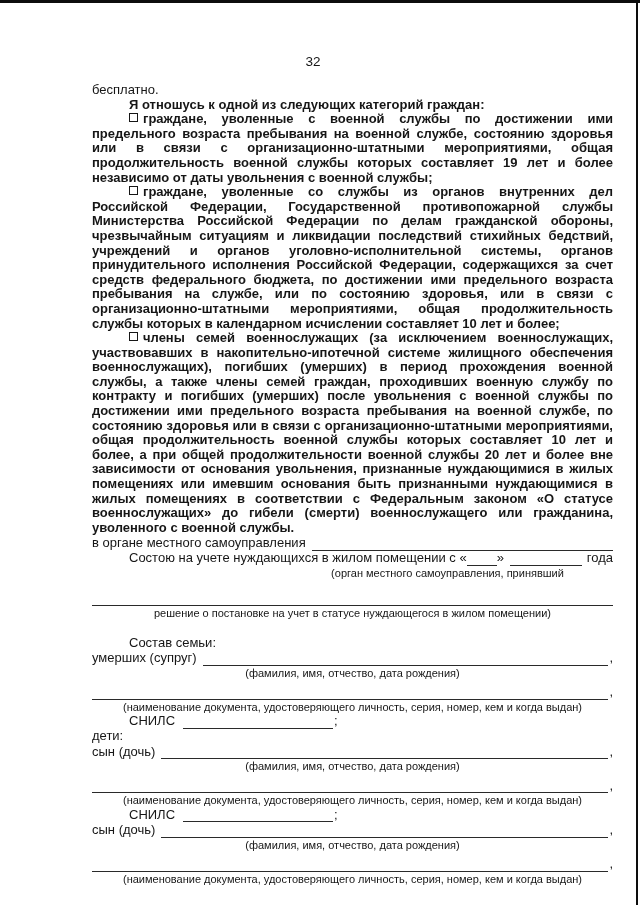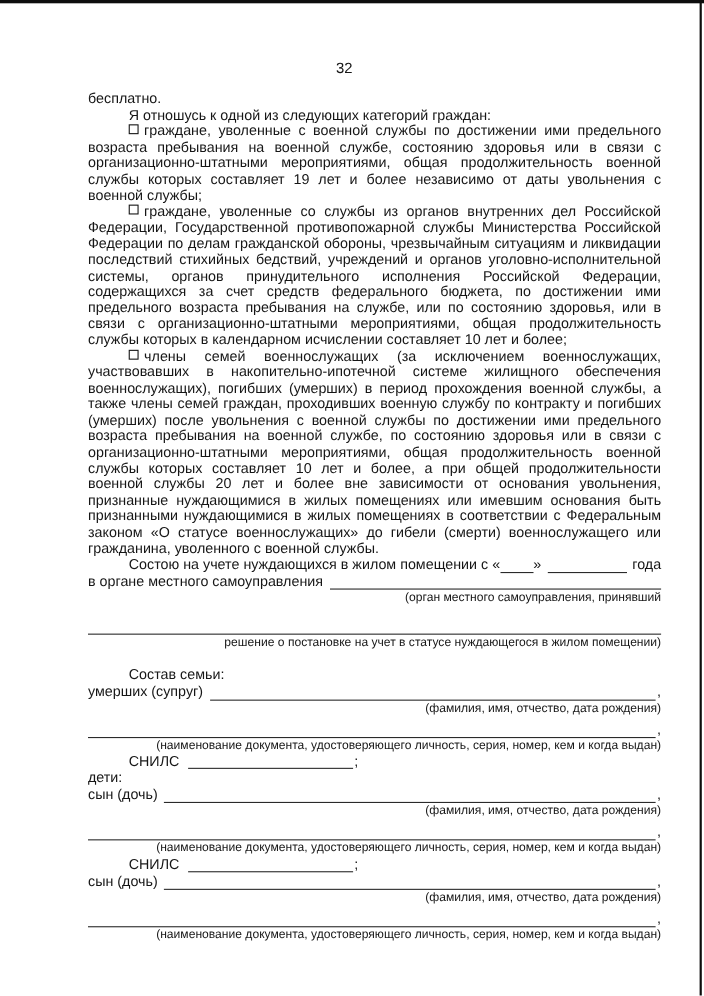--- a/index.html
+++ b/index.html
@@ -17,26 +17,26 @@
   }
   .scan-border-right {
     position:absolute; top:0; right:2px; width:2px; height:905px;
     background:#0d0d0d;
   }
   .page-number {
     position:absolute; top:54px; left:0; width:626px;
     text-align:center; font-size:13.5px;
   }
   .content {
-    position:absolute; top:83px; left:80px; width:521px;
+    position:absolute; top:83px; left:92px; width:521px;
     font-size:13px; line-height:14.6px;
   }
   p { margin:0; text-align:justify; }
   p.noindent { text-indent:0; }
-  p.indent { text-indent:37px; }
+  p.indent { text-indent:37px;font-weight:bold; }
   .checkbox {
     display:inline-block; width:7px; height:7px;
     border:1.2px solid #161616; margin-right:5px;
     vertical-align:1px;
   }
   
   .row { display:flex; align-items:flex-end; }
   .blank {
     border-bottom:1.2px solid #2a2a2a;
     display:inline-block; height:13px;
@@ -47,21 +47,21 @@
     border-bottom:1.2px solid #2a2a2a;
     height:11px; vertical-align:baseline;
   }
   .w30 { width:30px; }
   .reg-line { margin-top:0; }
   .reg-line .lead { padding-left:37px; white-space:nowrap; }
   .reg-line .mid { flex:1 1 auto; margin:0 5px 0 6px; }
   .row .label { white-space:nowrap; margin-right:6px; }
   .caption {
     font-size:11px; line-height:12.5px;
-    text-align:right; margin-top:1px;
+    text-align:center; margin-top:1px;
   }
   .caption.shift-right { padding-left:190px; }
   .ul-row { margin-top:13px; }
   .ul-row.tight { margin-top:6px; }
   .snils-row { margin-top:1px; padding-left:37px; display:flex; align-items:center; }
   .snils-row .blank { width:150px; margin-left:8px; }
   .family-header { text-indent:37px; margin-top:16px; }
   .plain-line { margin-top:1px; }
   .punct { margin-left:1px; }
 </style>
@@ -81,31 +81,31 @@
   <p class="indent">
     <span class="checkbox"></span><span>граждане, уволенные с военной службы по достижении ими предельного возраста пребывания на военной службе, состоянию здоровья или в связи с организационно-штатными мероприятиями, общая продолжительность военной службы которых составляет 19 лет и более независимо от даты увольнения с военной службы;</span>
   </p>
   <p class="indent">
     <span class="checkbox"></span><span>граждане, уволенные со службы из органов внутренних дел Российской Федерации, Государственной противопожарной службы Министерства Российской Федерации по делам гражданской обороны, чрезвычайным ситуациям и ликвидации последствий стихийных бедствий, учреждений и органов уголовно-исполнительной системы, органов принудительного исполнения Российской Федерации, содержащихся за счет средств федерального бюджета, по достижении ими предельного возраста пребывания на службе, или по состоянию здоровья, или в связи с организационно-штатными мероприятиями, общая продолжительность службы которых в календарном исчислении составляет 10 лет и более;</span>
   </p>
   <p class="indent">
     <span class="checkbox"></span><span>члены семей военнослужащих (за исключением военнослужащих, участвовавших в накопительно-ипотечной системе жилищного обеспечения военнослужащих), погибших (умерших) в период прохождения военной службы, а также члены семей граждан, проходивших военную службу по контракту и погибших (умерших) после увольнения с военной службы по достижении ими предельного возраста пребывания на военной службе, по состоянию здоровья или в связи с организационно-штатными мероприятиями, общая продолжительность военной службы которых составляет 10 лет и более, а при общей продолжительности военной службы 20 лет и более вне зависимости от основания увольнения, признанные нуждающимися в жилых помещениях или имевшим основания быть признанными нуждающимися в жилых помещениях в соответствии с Федеральным законом «О статусе военнослужащих» до гибели (смерти) военнослужащего или гражданина, уволенного с военной службы.</span>
   </p>
 
+  <div class="row plain-line">
+    <span class="label">в органе местного самоуправления</span>
+      <span class="blank grow"></span>
+  </div>
+
   <div class="row reg-line">
     <span class="lead">Состою на учете нуждающихся в жилом помещении с «</span>
       <span class="iblank w30"></span>
       <span>»</span>
       <span class="iblank mid"></span>
       <span>года</span>
-  </div>
-
-  <div class="row plain-line">
-    <span class="label">в органе местного самоуправления</span>
-      <span class="blank grow"></span>
   </div>
   <div class="caption shift-right">(орган местного самоуправления, принявший</div>
 
   <div class="row ul-row">
     <span class="blank grow"></span>
   </div>
   <div class="caption">решение о постановке на учет в статусе нуждающегося в жилом помещении)</div>
 
   <p class="family-header">Состав семьи:</p>
 

